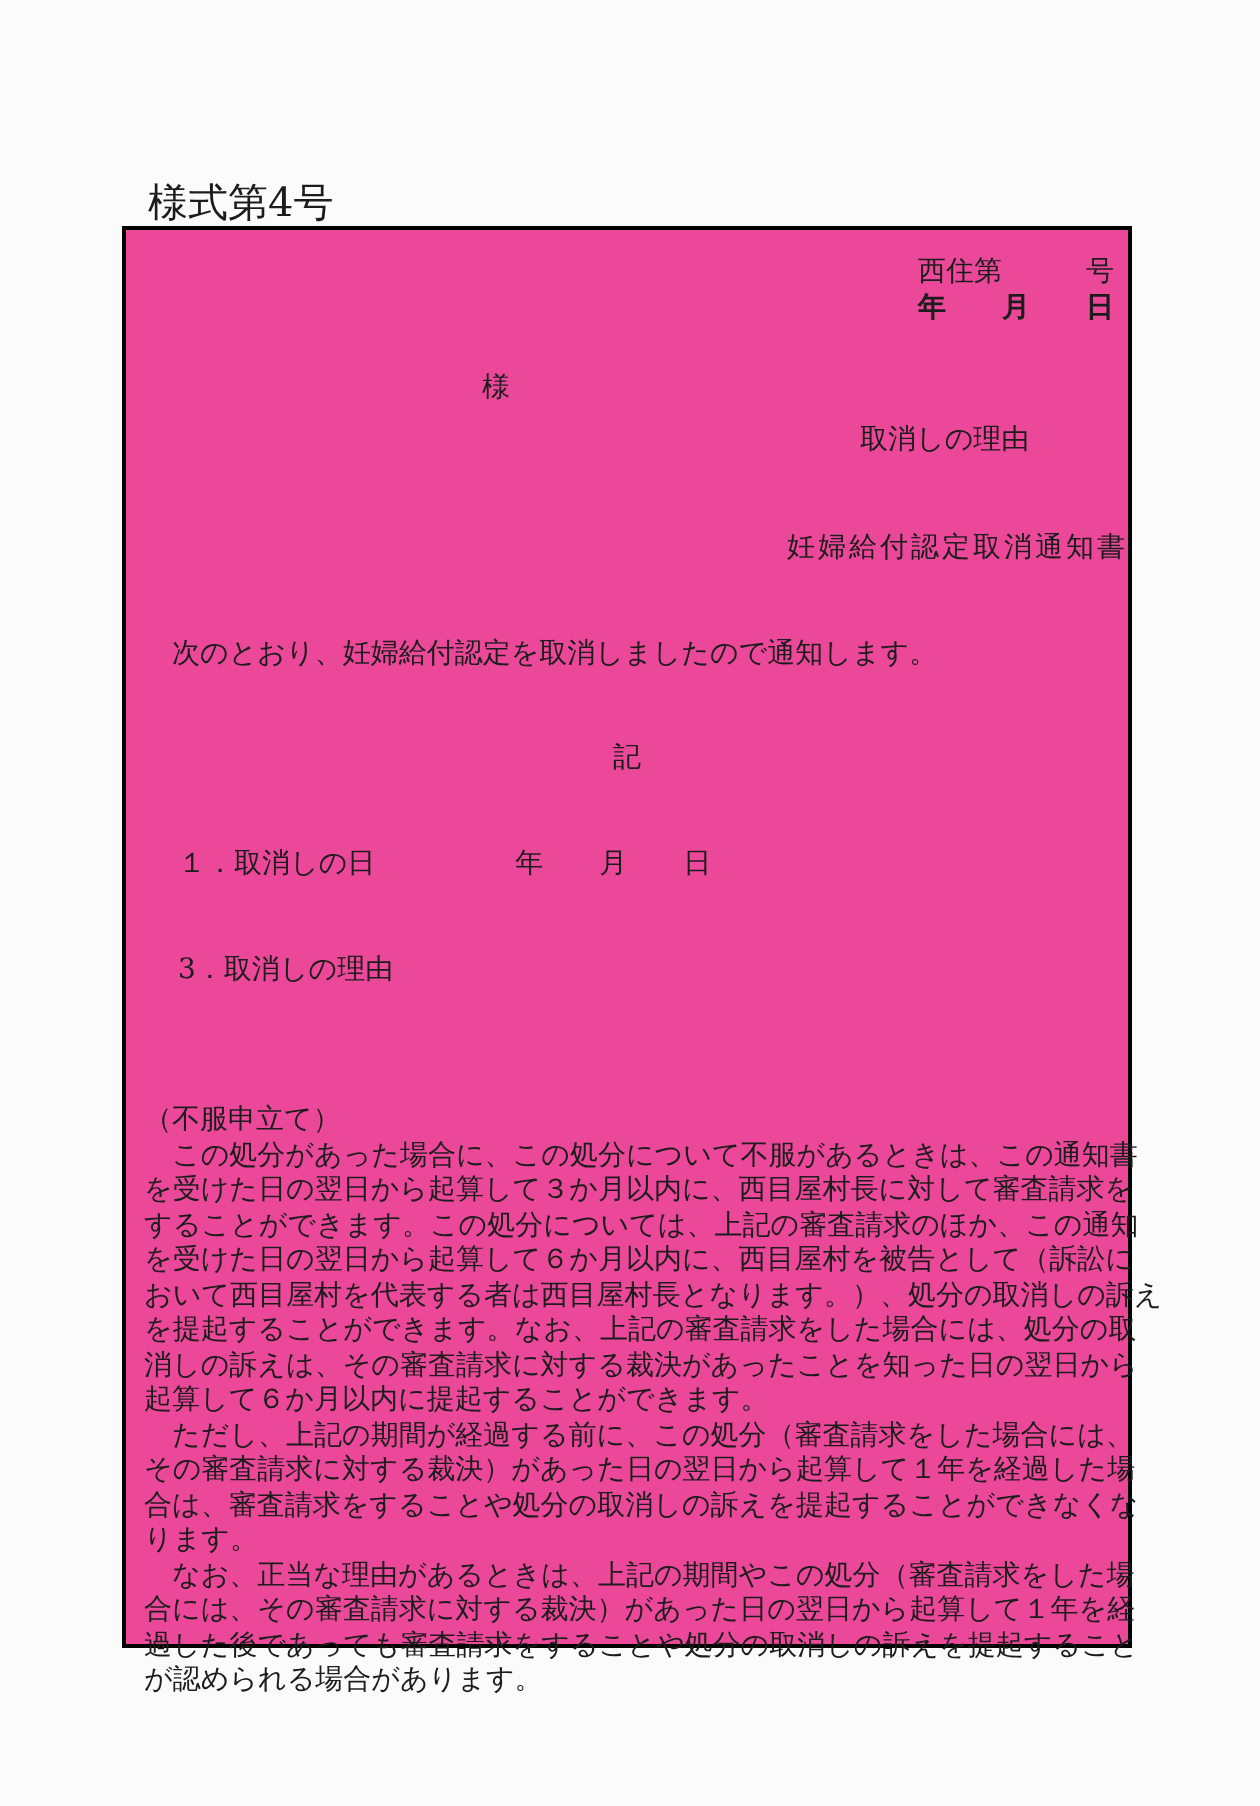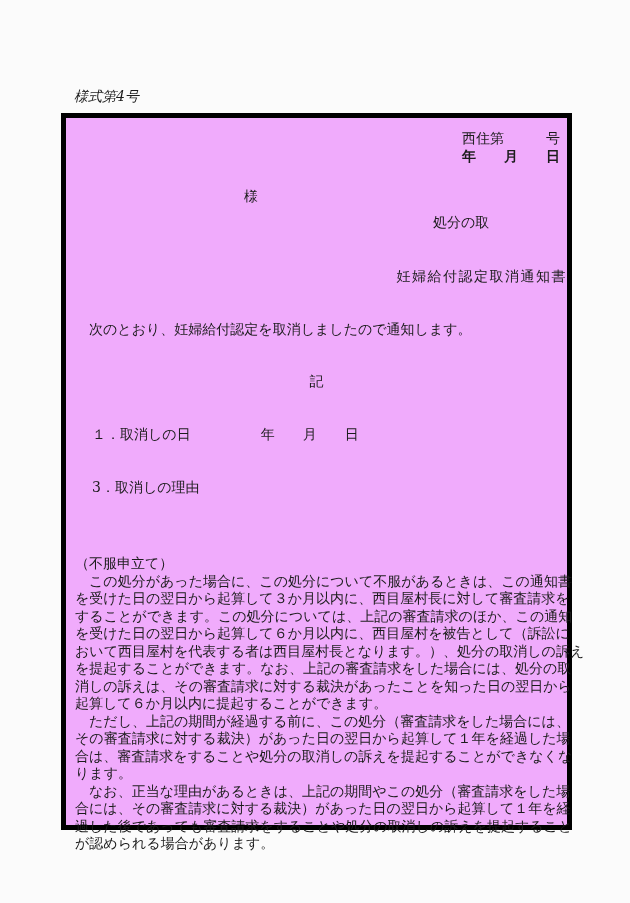--- a/index.html
+++ b/index.html
@@ -14,32 +14,31 @@
     background: #fbfbfb;
     font-family: "DejaVu Serif", "Liberation Serif", serif;
     color: #1c1c1c;
     font-size: 14px;
     overflow: hidden;
   }
   .form-label {
     position: absolute;
     left: 74px;
     top: 88px;
-    font-size: 14px;
+    font-size: 20px;
     white-space: pre;
-    font-style: italic;
   }
   .doc-box {
     position: absolute;
     left: 61px;
     top: 113px;
     width: 501px;
     height: 707px;
-    border: 5px solid #000000;
-    background: #f0abfc;
+    border: 2px solid #000000;
+    background: #ec4899;
   }
   .doc-box > div {
     position: absolute;
     white-space: pre;
   }
   .doc-number { left: 396px; top: 12px; }
   .doc-date   { left: 396px; top: 30px; font-weight: bold; }
   .addressee  { left: 178px; top: 70px; }
   .issuer     { left: 367px; top: 96px; }
   .doc-title {
@@ -74,21 +73,21 @@
   <div class="form-label">様式第4号</div>
 
   <div class="doc-box">
 
     <div class="doc-number">西住第　　　号</div>
 
     <div class="doc-date">年　　月　　日</div>
 
     <div class="addressee">様</div>
 
-    <div class="issuer">処分の取</div>
+    <div class="issuer">取消しの理由</div>
 
     <div class="doc-title">妊婦給付認定取消通知書</div>
 
     <div class="intro">　次のとおり、妊婦給付認定を取消しましたので通知します。</div>
 
     <div class="ki-marker">記</div>
 
     <div class="item1">１．取消しの日　　　　　年　　月　　日</div>
 
     <div class="item2">3．取消しの理由</div>

